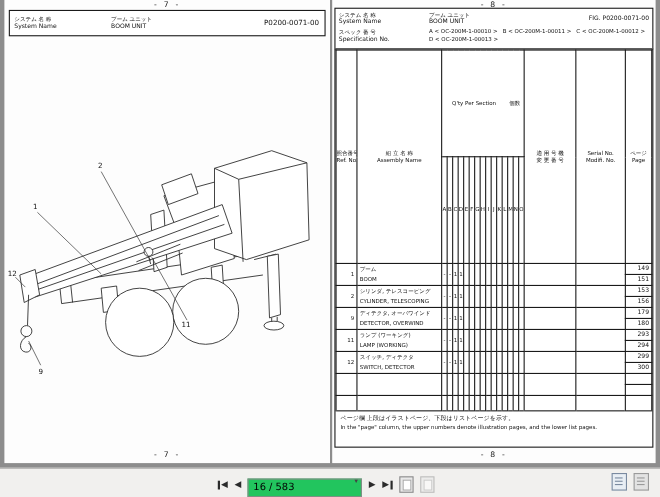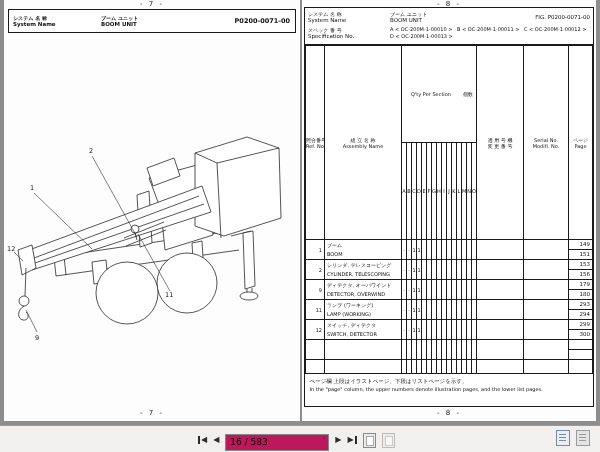--- a/index.html
+++ b/index.html
@@ -7,21 +7,21 @@
           font-family:"DejaVu Sans","Liberation Sans",sans-serif;color:#111;}
   
   .page{position:absolute;top:0;height:421px;background:#fdfdfd;}
   .page-left{left:4px;width:296px;}
   .page-right{left:302px;width:294px;}
   .pgnum{position:absolute;width:100%;text-align:center;font-size:7px;letter-spacing:2px;color:#222;}
   .pgnum-top{top:0px;}
   .pgnum-bottom{bottom:4px;}
   
   .hbox{position:absolute;border:1px solid #1a1a1a;background:#fff;}
-  .left-hbox{top:9px;left:4px;right:4px;height:22px;display:flex;align-items:center;font-weight:bold;}
+  .left-hbox{top:9px;left:4px;right:4px;height:22px;display:flex;align-items:center;}
   .hcol{line-height:6px;}
   .hcol .jp{font-size:5px;}
   .hcol .en{font-size:5.5px;}
   .left-hbox .c1{width:88px;padding-left:4px;}
   .left-hbox .c2{flex:1;}
   .left-hbox .c3{font-size:6.5px;padding-right:5px;white-space:nowrap;}
   .right-hbox{top:7px;left:2px;right:2px;height:34px;padding:1px 0;}
   .hrow{display:flex;height:16px;align-items:center;}
   .right-hbox .c1{width:82px;padding-left:3px;}
   .right-hbox .c2{flex:1;}
@@ -51,21 +51,21 @@
   .note-en{font-size:5px;line-height:8px;}
   
   .drawing{position:absolute;left:0;top:34px;width:296px;height:380px;}
   
   .toolbar{position:absolute;left:0;bottom:0;width:600px;height:26px;background:#f1f0ee;border-top:1px solid #9a9a9a;}
   .nav{position:absolute;left:198px;top:4px;display:flex;align-items:center;gap:6px;}
   .tbtn{background:none;border:none;padding:0;display:flex;align-items:center;gap:1px;height:16px;cursor:default;}
   .tri{font-size:8px;color:#2b2b2b;line-height:16px;}
   .vbar{width:2px;height:8px;background:#2b2b2b;display:inline-block;}
   .page-input-wrap{position:relative;}
-  .page-input{width:86px;height:15px;border:1px solid #898989;background:#be185d;font-size:9px;
+  .page-input{width:86px;height:15px;border:1px solid #898989;background:#22c55e;font-size:9px;
               font-family:"DejaVu Sans",sans-serif;padding:0 12px 0 4px;}
   .caret{position:absolute;right:4px;top:4px;font-size:6px;color:#444;}
   .sheet-icon{width:11px;height:13px;border:1px solid #8a8a8a;background:#e9e9e9;position:relative;}
   .sheet-icon::after{content:"";position:absolute;left:2px;top:2px;width:6px;height:8px;border:1px solid #aaa;background:#fff;}
   .sheet-icon.dim{opacity:.5;}
   .right-icons{position:absolute;right:10px;top:4px;display:flex;gap:6px;}
   .view-icon{width:12px;height:14px;border:1px solid #7a8aa0;background:#e8eef4;position:relative;}
   .view-icon::after{content:"";position:absolute;left:2px;top:3px;width:7px;height:1px;background:#7a8aa0;box-shadow:0 3px 0 #7a8aa0,0 6px 0 #7a8aa0;}
   .view-icon.alt{border-color:#9a9a9a;background:#e3e3e3;}
   .view-icon.alt::after{background:#9a9a9a;box-shadow:0 3px 0 #9a9a9a,0 6px 0 #9a9a9a;}

